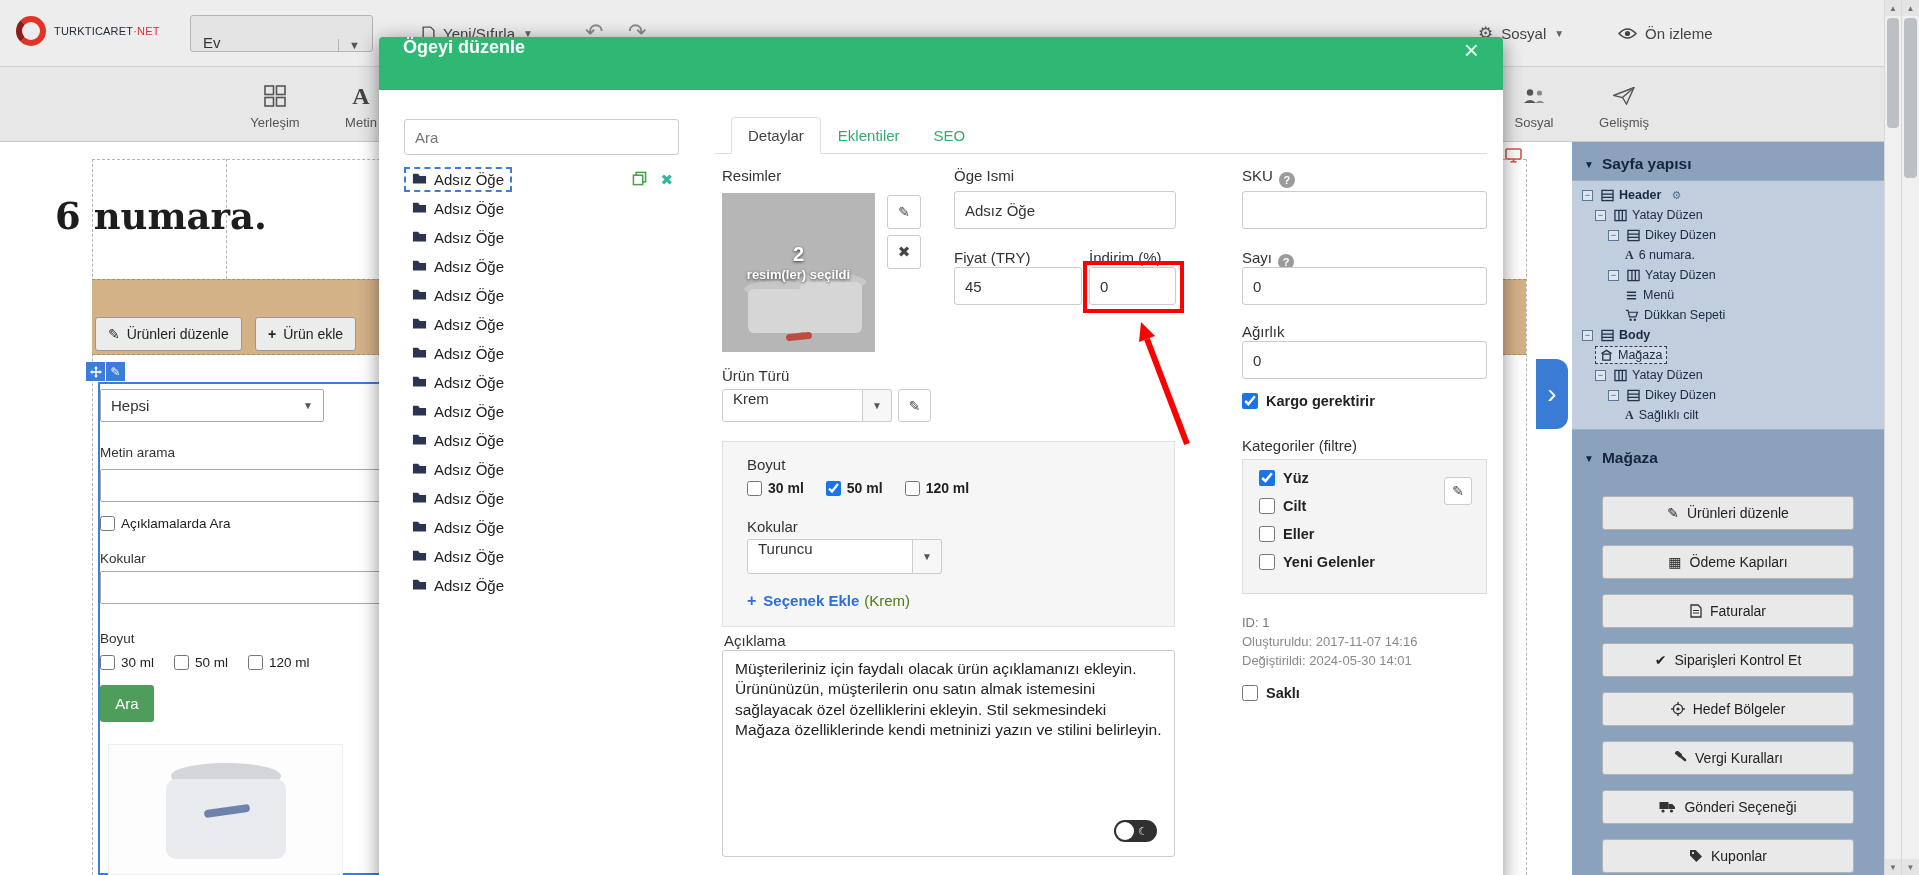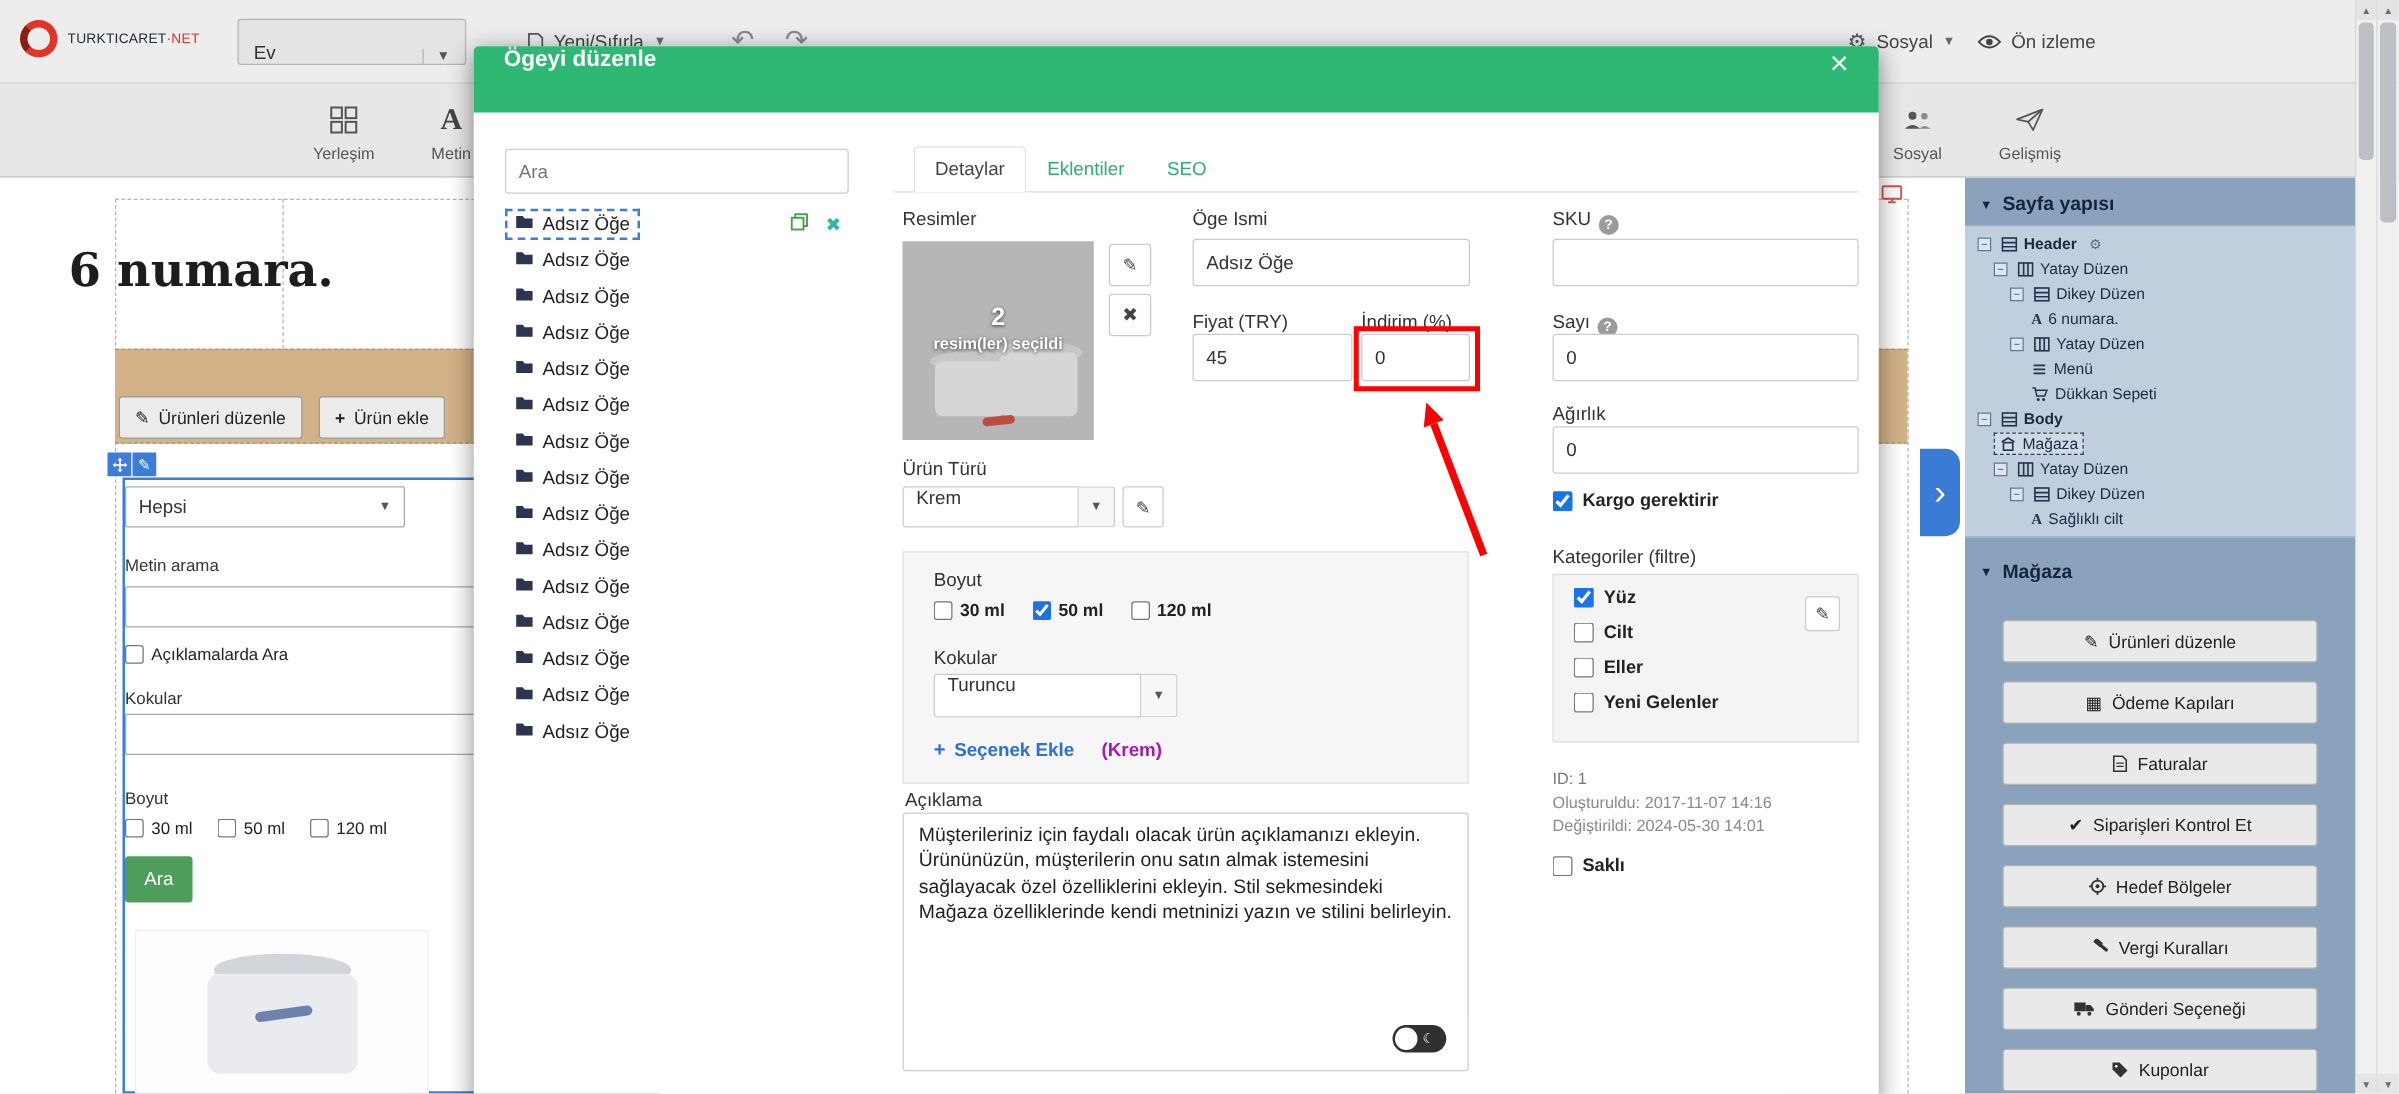--- a/index.html
+++ b/index.html
@@ -95,21 +95,21 @@
 .thumb-jar{position:absolute;background:#d6d6d6;border-radius:6px}
 .thumb-lid{position:absolute;background:#c7c7c7;border-radius:50%}
 .thumb-text{position:absolute;left:0;right:0;top:50px;text-align:center;color:#fff;text-shadow:0 1px 3px rgba(0,0,0,.7);font-weight:bold;z-index:2}
 .thumb-text .num{font-size:20px;display:block}
 .thumb-text .sub{font-size:13px}
 .thumb-mark{position:absolute;left:64px;bottom:12px;width:26px;height:7px;background:#c0392b;border-radius:4px;transform:rotate(-6deg);opacity:.85}
 .opt-box{position:absolute;left:343px;top:404px;width:453px;height:186px;background:#f6f6f6;border:1px solid #e0e0e0}
 .opt-label{position:absolute;font-size:15px;color:#333}
 .add-opt{position:absolute;left:24px;top:150px;font-size:15px;color:#2a6fdb;font-weight:bold;cursor:pointer}
 .add-opt .plus{margin-right:7px;font-size:16px}
-.add-opt .suffix{color:#a21caf;font-weight:bold;margin-left:22px}
+.add-opt .suffix{color:#4d7c0f;font-weight:normal;margin-left:5px}
 .m-textarea{position:absolute;left:343px;top:613px;width:453px;height:207px;border:1px solid #ccc;border-radius:3px;padding:8px 12px;font-size:15.5px;line-height:1.32;color:#222;font-family:inherit;resize:none}
 .dark-toggle{position:absolute;left:735px;top:783px;width:43px;height:22px;background:#303030;border-radius:11px;display:flex;align-items:center;z-index:2;cursor:pointer}
 .dark-toggle .knob{width:18px;height:18px;border-radius:50%;background:#fff;margin-left:2px}
 .dark-toggle .moon{color:#fff;font-size:11px;margin-left:4px;line-height:1}
 .m-chk{position:absolute;display:inline-flex;align-items:center;gap:8px;font-size:14.5px;font-weight:bold;color:#222;cursor:pointer}
 .m-chk input{width:16px;height:16px;accent-color:#1a73e8;margin:0}
 .help{display:inline-flex;width:16px;height:16px;border-radius:50%;background:#9b9b9b;color:#fff;font-size:11px;align-items:center;justify-content:center;font-weight:bold;margin-left:6px;vertical-align:-3px}
 .cat-box{position:absolute;left:863px;top:422px;width:245px;height:135px;background:#f4f4f4;border:1px solid #ddd}
 .cat-box .m-chk{left:16px}
 .meta{position:absolute;font-size:13px;color:#8a8a8a}
@@ -137,21 +137,21 @@
       <span>Yeni/Sıfırla</span>
       <span class="caret-s">▼</span>
     </div>
     <div class="top-btn undo-redo" style="left:585px">↶</div>
     <div class="top-btn undo-redo" style="left:628px">↷</div>
     <div class="top-btn" style="left:1478px">
       <span class="gear">⚙</span>
       <span>Sosyal</span>
       <span class="caret-s">▼</span>
     </div>
-    <div class="top-btn" style="left:1582px">
+    <div class="top-btn" style="left:1618px">
       <svg width="19" height="13" viewBox="0 0 19 13">
           <path d="M1 6.5 Q9.5 -2.5 18 6.5 Q9.5 15.5 1 6.5 z" fill="none" stroke="#444" stroke-width="1.5"></path>
           <circle cx="9.5" cy="6.5" r="2.6" fill="#444"></circle>
         </svg>
       <span>Ön izleme</span>
     </div>
   </div>
 
   <div class="toolbar">
     <div class="tool" style="left:227px">

